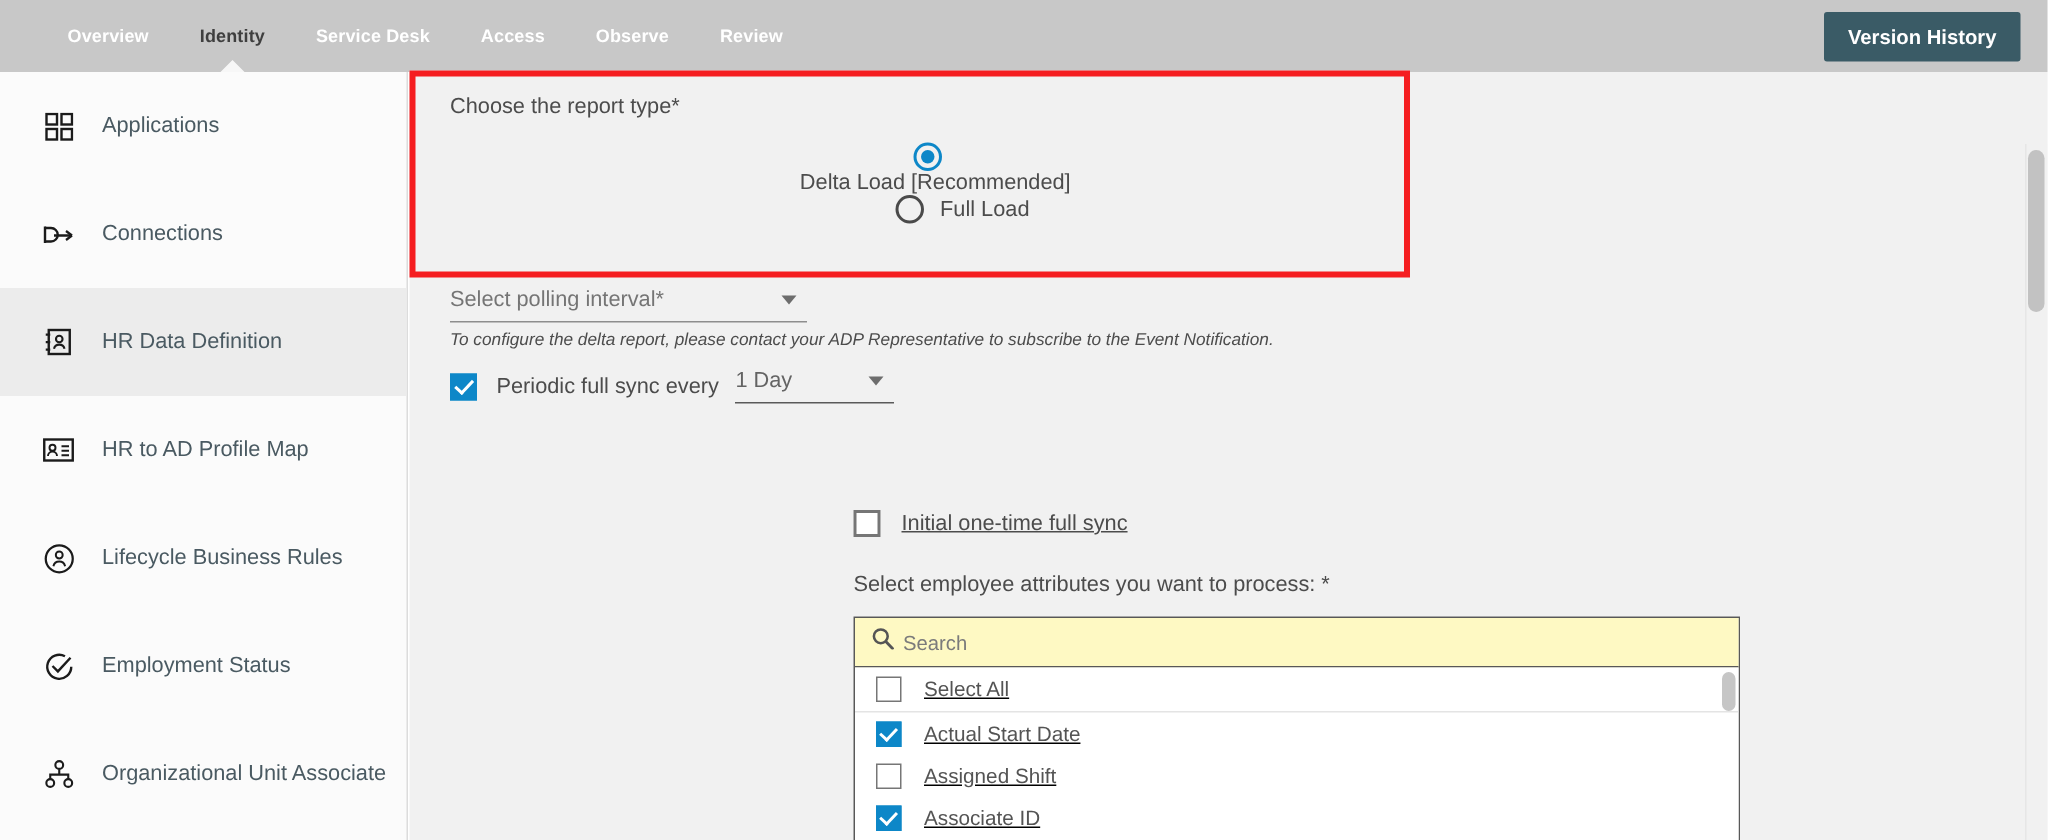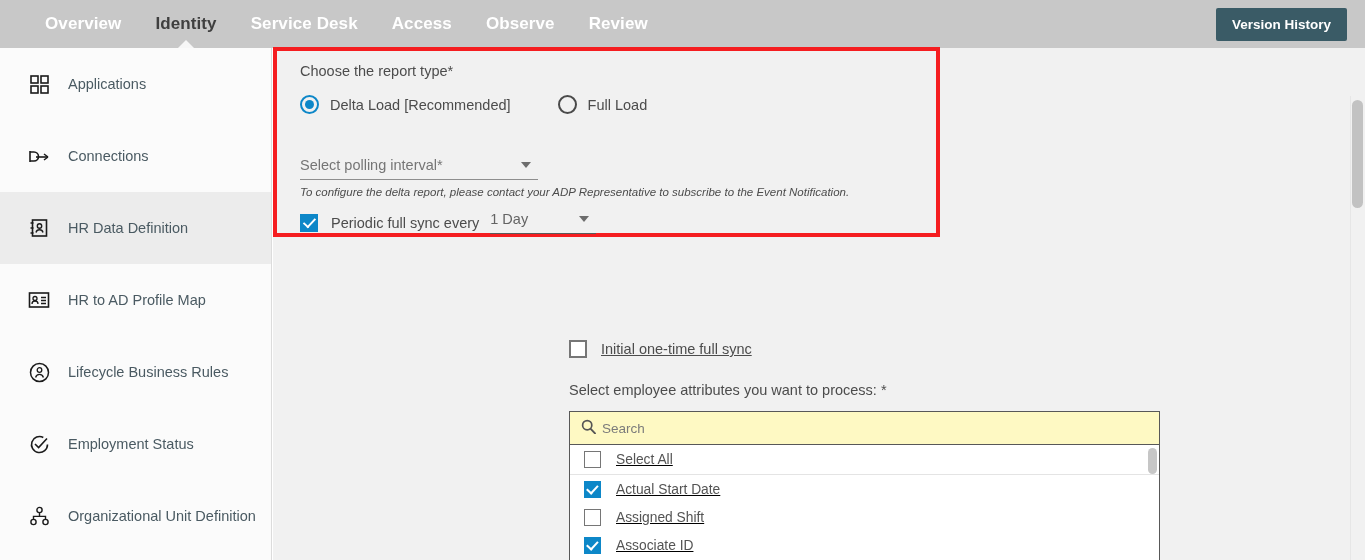--- a/index.html
+++ b/index.html
@@ -16,21 +16,21 @@
     width: 1365px; height: 48px;
     background: #c8c8c8;
     display: flex; align-items: center;
   }
   .nav-items { display: flex; align-items: center; height: 48px; margin-left: 28px; }
   .nav-item {
     position: relative;
     height: 48px;
     display: flex; align-items: center;
     padding: 0 17px;
-    font-size: 17px;
+    font-size: 12px;
     font-weight: bold;
     color: #ffffff;
     letter-spacing: 0.1px;
     cursor: pointer;
     white-space: nowrap;
   }
   .nav-item.active { color: #3f3f3f; }
   .nav-item.active::after {
     content: "";
     position: absolute;
@@ -108,32 +108,33 @@
     margin-left: 9px;
     width: 17px; height: 17px;
     display: inline-flex; align-items: center; justify-content: center;
     cursor: pointer;
   }
 
   
   .red-panel {
     position: absolute;
     left: 273px; top: 47px;
-    width: 667px; height: 190px;
+    width: 667px; height: 138px;
     border: 4px solid #f51d20;
     background: #f1f1f1;
   }
   .panel-inner { padding: 12px 0 0 23px; }
   .field-label {
     font-size: 14.5px;
     color: #4c4c4c;
   }
   .radio-row {
     display: flex; align-items: center;
     margin-top: 16px;
+    flex-direction: column;
   }
   .radio {
     width: 19px; height: 19px;
     border-radius: 50%;
     border: 2px solid #0d87c8;
     display: inline-flex; align-items: center; justify-content: center;
     flex: 0 0 19px;
     cursor: pointer;
     background: #f1f1f1;
   }
@@ -385,21 +386,21 @@
 
   <div class="side-item">
     <span class="side-icon">
       <svg width="21" height="20" viewBox="0 0 21 20">
           <circle cx="10.5" cy="4" r="2.6" fill="none" stroke="#1b1b1b" stroke-width="1.4"></circle>
           <circle cx="4.5" cy="16" r="2.6" fill="none" stroke="#1b1b1b" stroke-width="1.4"></circle>
           <circle cx="16.5" cy="16" r="2.6" fill="none" stroke="#1b1b1b" stroke-width="1.4"></circle>
           <path d="M10.5 6.8 v3 M4.5 13.4 v-3 h12 v3" fill="none" stroke="#1b1b1b" stroke-width="1.4"></path>
         </svg>
     </span>
-    <span class="side-label">Organizational Unit Definition</span>
+    <span class="side-label">Organizational Unit Associate</span>
   </div>
 
 </div>
 
 <div class="main">
 
   <div class="page-title-row">
     <span class="page-title">HR Data Definition</span>
     <span class="help-icon">
       <svg width="17" height="17" viewBox="0 0 17 17">

